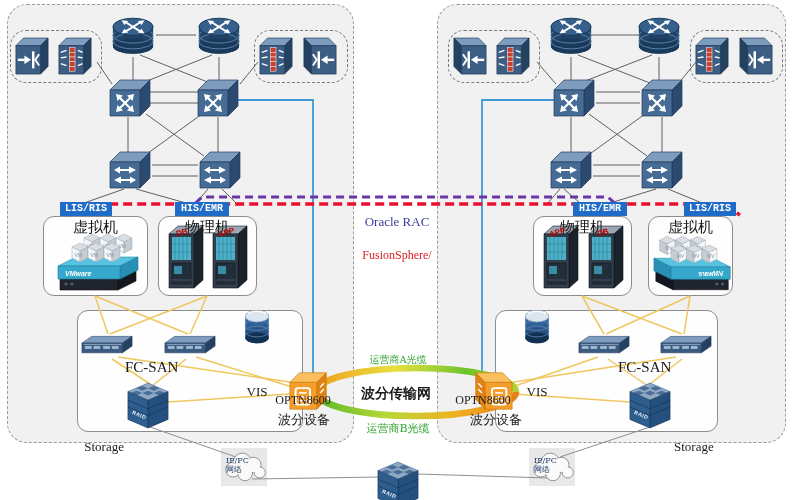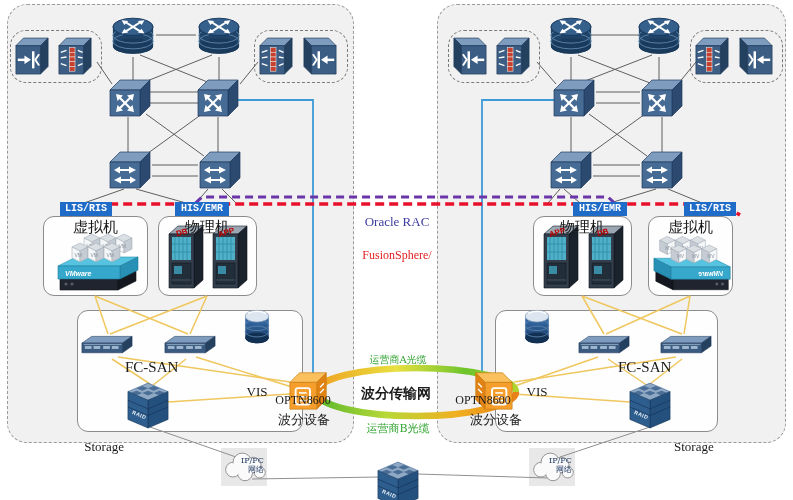--- a/index.html
+++ b/index.html
@@ -8,21 +8,21 @@
   .dc{background:#F1F1F1;border:1px dashed #9A9A9A;border-radius:20px;box-sizing:border-box;}
   .fwgroup{border:1px dashed #7a7a7a;border-radius:16px;box-sizing:border-box;}
   .whitebox{background:#FEFEFE;border:1px solid #8C8C8C;border-radius:11px;box-sizing:border-box;}
   .banner{background:#1E6BC8;color:#fff;font-family:"Liberation Mono",monospace;font-size:10px;font-weight:bold;text-align:center;line-height:14px;height:14px;}
   .cn{font-family:"DejaVu Serif",serif;color:#1a1a1a;}
   .mono{font-family:Liberation Serif, serif;color:#1a1a1a;margin-top:39px;}
   .ctr{text-align:center;}
   .boxtitle{font-size:15px;}
   .z1{z-index:1}.z2{z-index:2}.z3{z-index:3}.z4{z-index:4}
   .racklbl{color:#C00000;font-weight:bold;font-size:8px;font-family:"Liberation Sans",sans-serif;transform:rotate(-16deg);}
-  .cloudtxt{color:#1F3864;font-size:8px;line-height:9px;text-align:right;font-family:"DejaVu Serif",serif;}
+  .cloudtxt{color:#1F3864;font-size:8px;line-height:9px;text-align:left;font-family:"DejaVu Serif",serif;}
   .cloudpatch{background:#E8E8E8;}
   svg{display:block;}
 </style>
 </head>
 <body>
 
 <div id="canvas">
 
   <svg width="0" height="0" style="position:absolute" aria-hidden="true">
     <defs>

